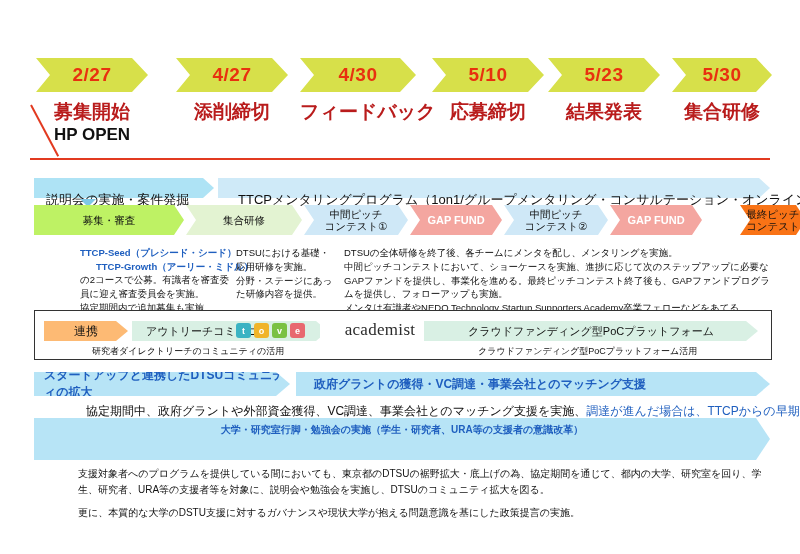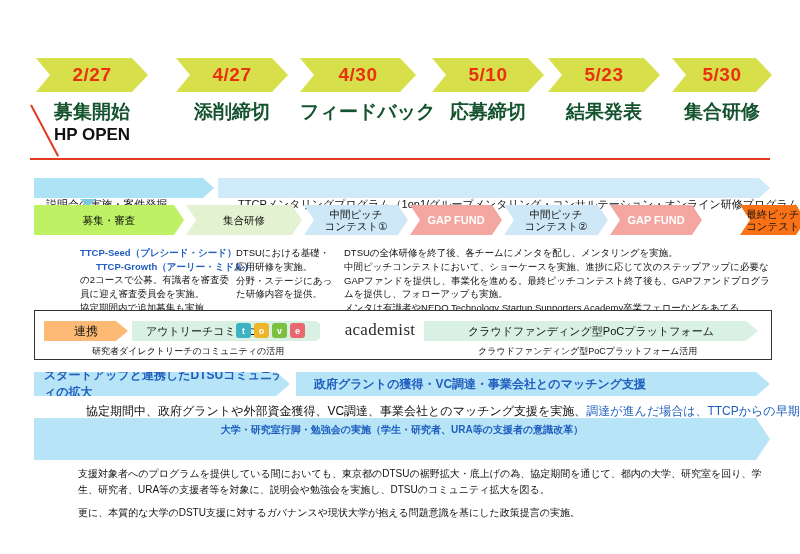--- a/index.html
+++ b/index.html
@@ -17,38 +17,38 @@
   .milestones{position:absolute;left:0;top:58px;width:800px;height:110px;}
   .ms{position:absolute;text-align:center;}
   .ms .chev{
     height:34px;
     background:#d7e04a;
     clip-path:polygon(0 0, calc(100% - 16px) 0, 100% 50%, calc(100% - 16px) 100%, 0 100%, 14px 50%);
     display:flex;align-items:center;justify-content:center;
     color:#e8310f;font-weight:bold;font-size:19px;letter-spacing:0.5px;
   }
   .ms .lbl{
-    margin-top:7px;font-size:19px;font-weight:bold;color:#14532d;white-space:nowrap;
+    margin-top:7px;font-size:19px;font-weight:bold;color:#b91c1c;white-space:nowrap;
   }
   .ms .lbl2{font-size:17px;font-weight:bold;color:#111;white-space:nowrap;line-height:1.15;}
 
   .redline{position:absolute;left:30px;top:115px;width:740px;height:2px;background:#e23a20;}
   .redslash{position:absolute;left:30px;top:105px;width:2px;height:58px;background:#e23a20;transform:rotate(-28deg);transform-origin:top center;}
 
   
   .bandrow{position:absolute;left:34px;top:178px;width:736px;height:20px;}
   .band-left{
     position:absolute;left:0;top:0;width:180px;height:20px;background:#aee3f5;
     clip-path:polygon(0 0, calc(100% - 11px) 0, 100% 50%, calc(100% - 11px) 100%, 0 100%);
   }
   .band-right{
     position:absolute;left:184px;top:0;width:552px;height:20px;background:#cfeaf8;
     clip-path:polygon(0 0, calc(100% - 11px) 0, 100% 50%, calc(100% - 11px) 100%, 0 100%);
   }
-  .bandtxt{position:absolute;font-size:11px;color:#111;top:19px;white-space:nowrap;}
+  .bandtxt{position:absolute;font-size:13px;color:#111;top:13px;white-space:nowrap;}
 
   
   .stagerow{position:absolute;left:34px;top:205px;width:736px;height:30px;}
   .stage{
     position:absolute;top:0;height:30px;
     display:flex;align-items:center;justify-content:center;text-align:center;
     font-size:10.5px;line-height:1.15;color:#111;white-space:pre-line;
     clip-path:polygon(0 0, calc(100% - 10px) 0, 100% 50%, calc(100% - 10px) 100%, 0 100%, 10px 50%);
   }
   .stage.first{clip-path:polygon(0 0, calc(100% - 10px) 0, 100% 50%, calc(100% - 10px) 100%, 0 100%);}

